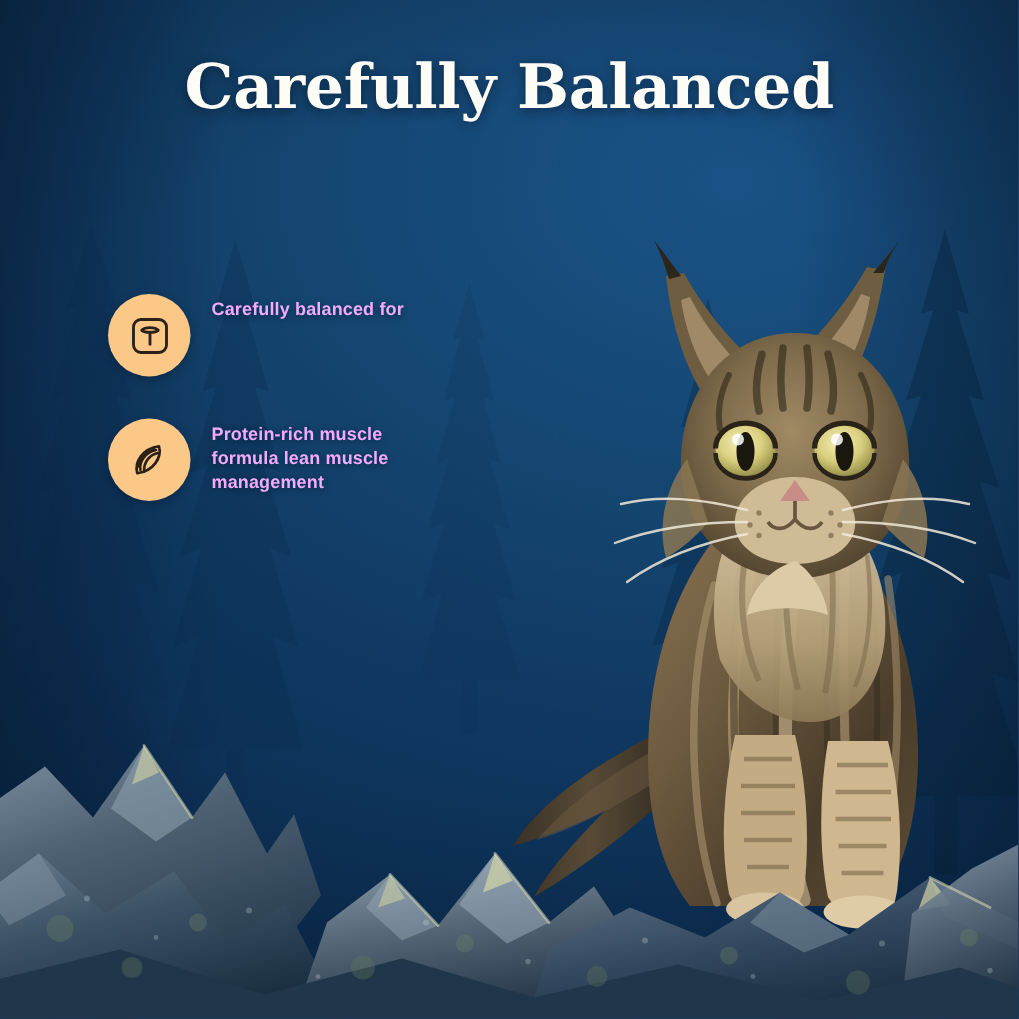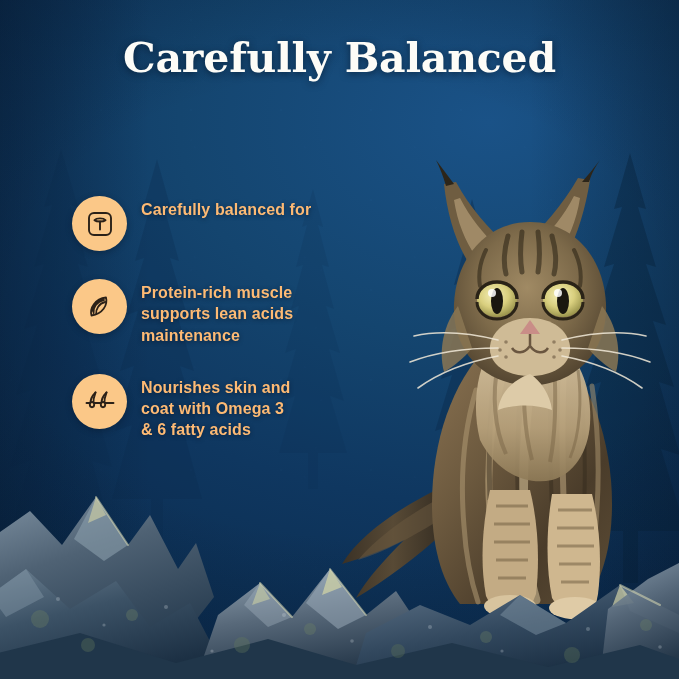--- a/index.html
+++ b/index.html
@@ -52,21 +52,21 @@
   .features{position:absolute;left:72px;top:196px;width:300px;z-index:7;}
   .feature{display:flex;align-items:flex-start;margin-bottom:28px;}
   .feature:last-child{margin-bottom:0;}
   .ficon{
     flex:0 0 auto;width:55px;height:55px;border-radius:50%;
     background:#fbc888;display:flex;align-items:center;justify-content:center;
     box-shadow:0 2px 6px rgba(3,16,33,.35);margin-right:14px;
   }
   .ficon svg{display:block;}
   .ftext{
-    color:#fdba74;font-size:16px;line-height:1.33;font-weight:bold;
+    color:#f0abfc;font-size:12px;line-height:1.33;font-weight:bold;
     letter-spacing:.1px;padding-top:3px;
     text-shadow:0 1px 4px rgba(3,16,33,.5);
   }
 
   
   .cat{position:absolute;z-index:5;}
   .cat svg{display:block;}
 
   
   .rocks{position:absolute;left:0;right:0;bottom:0;height:260px;z-index:8;}
@@ -271,43 +271,25 @@
       <div class="ficon">
         <svg width="32" height="32" viewBox="0 0 32 32" fill="none" stroke="#2b2118" stroke-width="1.8" stroke-linecap="round" stroke-linejoin="round">
           <path d="M7.5 24.5 C5.5 17 11 8 22 6.5 C24 14 18.5 23 7.5 24.5 Z"></path>
           <path d="M9.6 22.2 C8.6 17 12.6 10.6 20 9"></path>
           <path d="M12.2 23.2 C11.6 18 15 12.4 21.2 11"></path>
           <path d="M8.4 19.8 C8.6 15.4 12.4 10 18.6 8"></path>
         </svg>
       </div>
       <div class="ftext">
         <div>Protein-rich muscle</div>
-        <div>supports lean acids</div>
-        <div>maintenance</div>
+        <div>formula lean muscle</div>
+        <div>management</div>
       </div>
     </div>
 
-    <div class="feature">
-      <div class="ficon">
-        <svg width="34" height="34" viewBox="0 0 34 34" fill="none" stroke="#2b2118" stroke-width="1.9" stroke-linecap="round" stroke-linejoin="round">
-          <path d="M3.5 19 L30.5 19"></path>
-          <path d="M12.5 8.5 C9 12 7.2 16 7.6 19.8"></path>
-          <path d="M12.5 8.5 C11 12.5 10.2 16.2 10.4 19.6"></path>
-          <ellipse cx="9" cy="20.6" rx="2.2" ry="2.6" fill="#fbc888"></ellipse>
-          <path d="M23.5 8.5 C20 12 18.2 16 18.6 19.8"></path>
-          <path d="M23.5 8.5 C22 12.5 21.2 16.2 21.4 19.6"></path>
-          <ellipse cx="20" cy="20.6" rx="2.2" ry="2.6" fill="#fbc888"></ellipse>
-        </svg>
-      </div>
-      <div class="ftext">
-        <div>Nourishes skin and</div>
-        <div>coat with Omega 3</div>
-        <div>&amp; 6 fatty acids</div>
-      </div>
-    </div>
   </div>
 
   <div class="rocks">
     <svg viewBox="0 0 679 260" preserveAspectRatio="none">
       <defs>
         <linearGradient id="rockA" x1="0" y1="0" x2="0.4" y2="1">
           <stop offset="0%" stop-color="#7e91a2"></stop>
           <stop offset="40%" stop-color="#4f6274"></stop>
           <stop offset="100%" stop-color="#23384c"></stop>
         </linearGradient>

